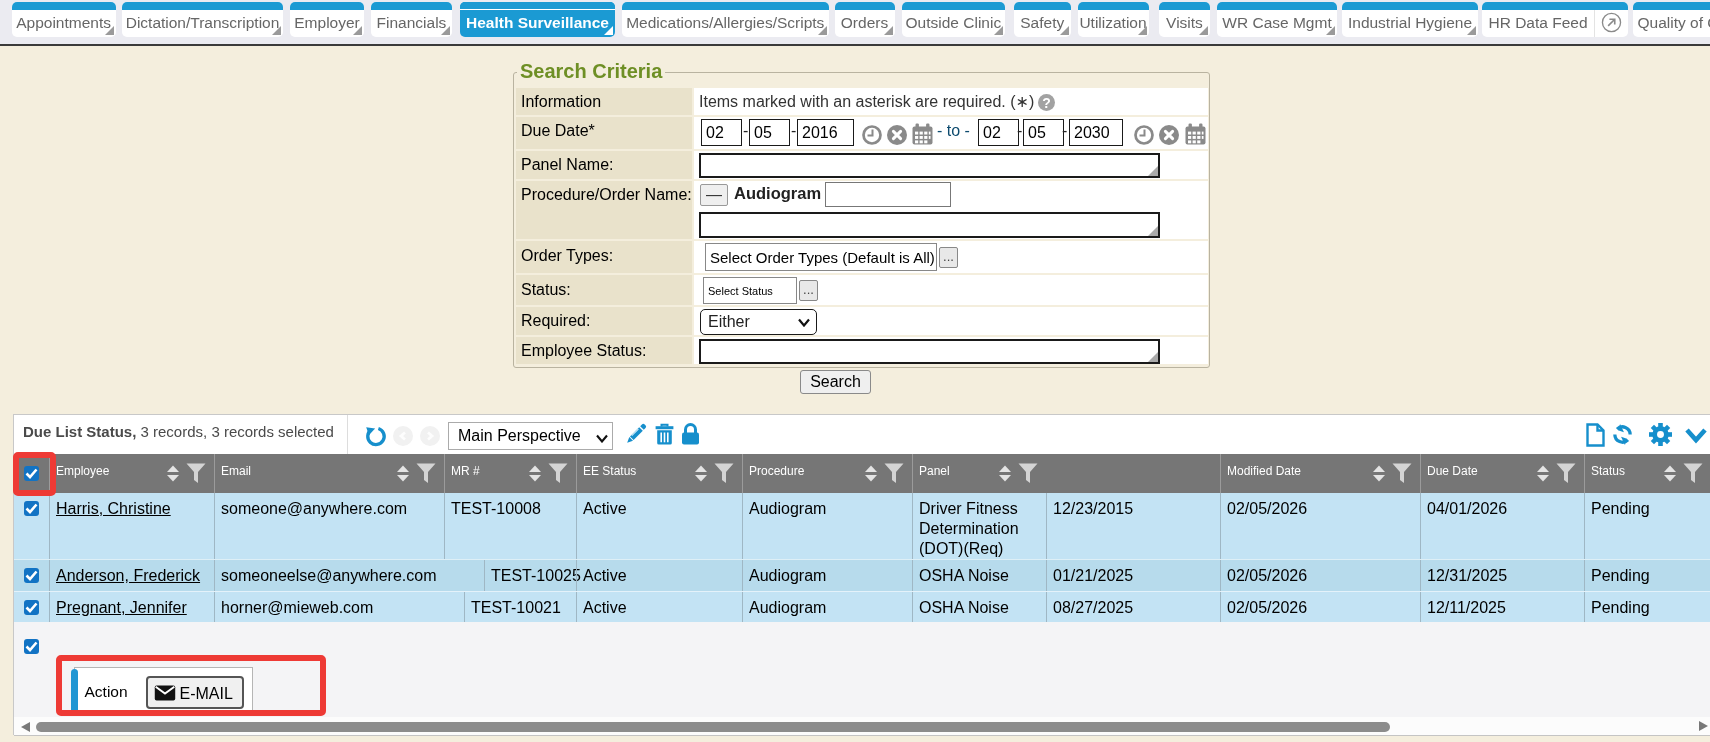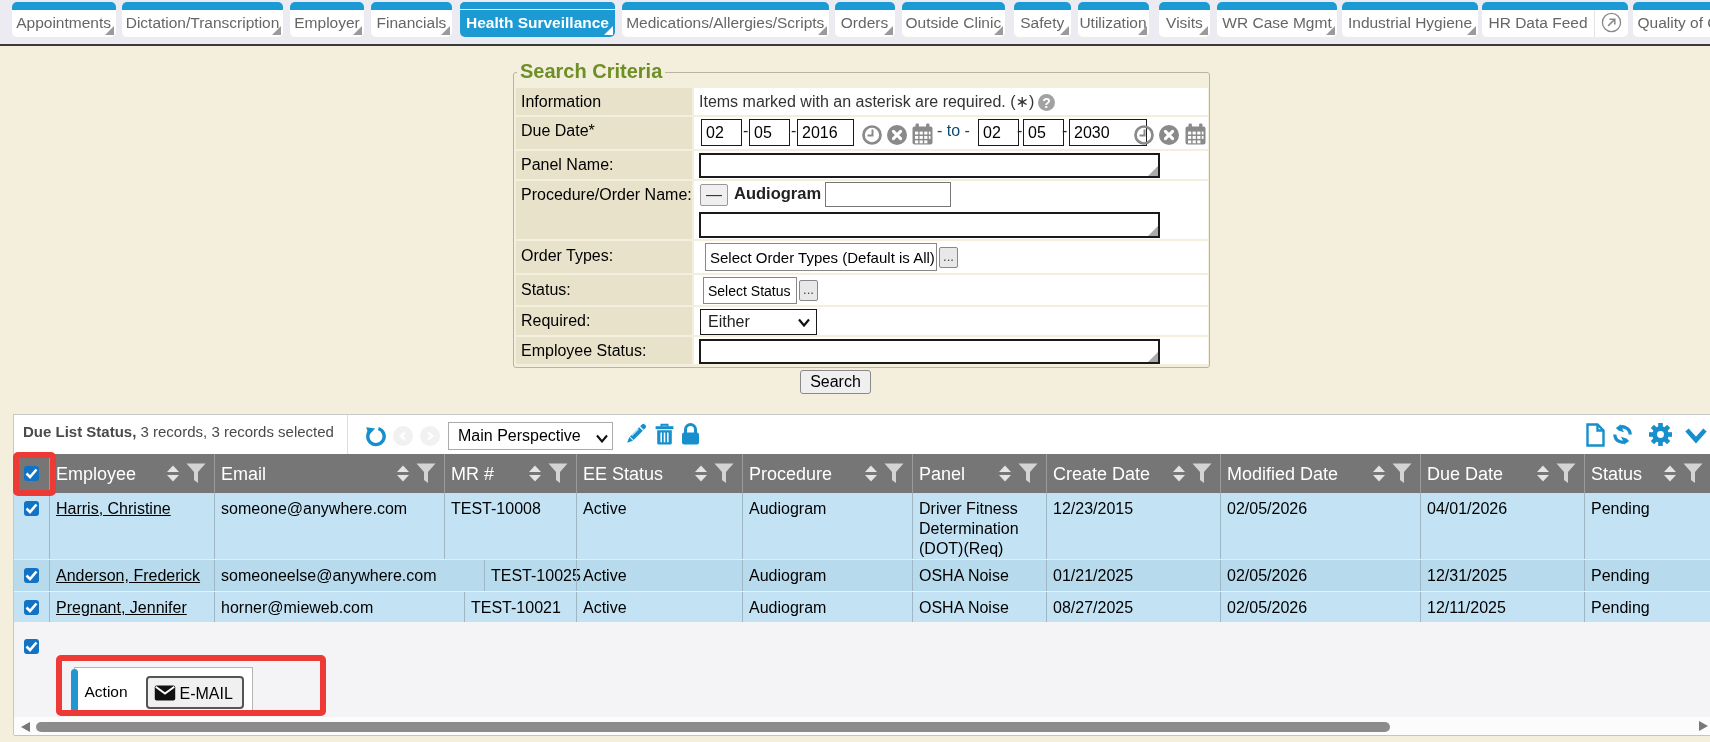--- a/index.html
+++ b/index.html
@@ -25,21 +25,21 @@
 .ta .rz { position:absolute; right:0; bottom:0; width:0; height:0; border-left:10px solid transparent; border-bottom:10px solid #aaa; }
 .inp { position:absolute; border:1px solid #1a1a1a; background:#fff; font-size:16px; font-family:"Liberation Sans",sans-serif; padding-left:4px; outline:none; }
 
 .srchbtn { position:absolute; left:800px; top:370px; width:71px; height:24px; background:#efefef; border:1px solid #8a8a8a; border-radius:3px; font-size:16px; text-align:center; line-height:22px; color:#000; }
 
 .panel { position:absolute; left:13px; top:414px; width:1697px; height:321px; background:#f4f4f6; border-top:1px solid #c8c8c8; border-left:1px solid #c8c8c8; }
 .toolbar { position:absolute; left:0; top:0; width:1697px; height:39px; background:#fff; }
 .tb-title { position:absolute; left:9px; top:8px; font-size:15px; color:#4a4a4a; }
 .tb-sep { position:absolute; left:333px; top:0; width:1px; height:39px; background:#ddd; }
 
-.hdr { position:absolute; left:0; top:39px; width:1697px; height:39px; background:#767676; color:#fff; font-size:18px; }
+.hdr { position:absolute; left:0; top:39px; width:1697px; height:39px; background:#767676; color:#fff; font-size:12px; }
 .hcell { position:absolute; top:0; height:39px; border-left:1px solid #9b9b9b; }
 .hcell .t { position:absolute; left:6px; top:10px; }
 .row { position:absolute; left:0; width:1697px; font-size:16px; color:#000; }
 .cell { position:absolute; top:0; bottom:0; border-left:1px solid #9fb7c4; padding:6px 0 0 6px; line-height:20px; }
 .link { text-decoration:underline; }
 
 .cb { position:absolute; width:15px; height:15px; background:#1273c4; border-radius:3px; }
 .cb svg { position:absolute; left:1px; top:2px; }
 
 .redbox { position:absolute; border:6px solid #ee3a35; border-radius:5px; }
@@ -176,21 +176,21 @@
           <rect x="4" y="17.4" width="3.2" height="2.9"></rect>
           <rect x="8.6" y="17.4" width="3.2" height="2.9"></rect>
           <rect x="13.2" y="17.4" width="3.2" height="2.9"></rect>
         </g>
       </svg>
       <span style="position:absolute;left:243px;top:5px;color:#0c4a6e">- to -</span>
       <input class="inp" style="left: 284px; top: 2px; width: 41px; height: 27px;" value="02">
       <span style="position:absolute;left:323px;top:5px;">-</span>
       <input class="inp" style="left: 329px; top: 2px; width: 41px; height: 27px;" value="05">
       <span style="position:absolute;left:368px;top:5px;">-</span>
-      <input class="inp" style="left: 375px; top: 2px; width: 78px; height: 27px;" value="2030">
+      <input class="inp" style="left: 375px; top: 2px; width: 54px; height: 27px;" value="2030">
       <svg style="position:absolute;left:440px;top:8px" width="20" height="20" viewBox="0 0 20 20">
         <circle cx="10" cy="10" r="8.5" fill="none" stroke="#8a8a8a" stroke-width="2.7"></circle>
         <path d="M10.5 4.5 L10.5 10.5 L5.5 10.5" fill="none" stroke="#8a8a8a" stroke-width="2"></path>
       </svg>
       <svg style="position:absolute;left:465px;top:8px" width="20" height="20" viewBox="0 0 20 20">
         <circle cx="10" cy="10" r="10" fill="#8a8a8a"></circle>
         <path d="M6.4 6.4 L13.6 13.6 M13.6 6.4 L6.4 13.6" stroke="#fff" stroke-width="3" stroke-linecap="round"></path>
       </svg>
       <svg style="position:absolute;left:490px;top:6px" width="23" height="23" viewBox="0 0 23 23">
         <rect x="1.5" y="3.5" width="20" height="18" rx="2" fill="#8a8a8a"></rect>
@@ -234,28 +234,28 @@
 <div class="frow" style="top:241px;height:32px;">
     <div class="lab" style="padding-top:6px"><span>Order Types:</span></div>
     <div class="val">
       <input class="inp" style="left: 11px; top: 2px; width: 232px; height: 28px; border-color: rgb(136, 136, 136); font-size: 15px;" value="Select Order Types (Default is All)">
       <div style="position:absolute;left:245px;top:6px;width:19px;height:21px;background:#e8e8e8;border:1px solid #888;border-radius:2px;text-align:center;line-height:17px;font-size:13px;color:#444">...</div>
     </div>
   </div>
 <div class="frow" style="top:275px;height:30px;">
     <div class="lab" style="padding-top:6px"><span>Status:</span></div>
     <div class="val">
-      <input class="inp" style="left: 9px; top: 2px; width: 94px; height: 27px; border-color: rgb(136, 136, 136); font-size: 14px;" value="Select Status">
+      <input class="inp" style="left: 9px; top: 2px; width: 94px; height: 27px; border-color: rgb(136, 136, 136); font-size: 11px;" value="Select Status">
       <div style="position:absolute;left:105px;top:5px;width:19px;height:21px;background:#e8e8e8;border:1px solid #888;border-radius:2px;text-align:center;line-height:17px;font-size:13px;color:#444">...</div>
     </div>
   </div>
 <div class="frow" style="top:307px;height:28px;">
     <div class="lab"><span>Required:</span></div>
     <div class="val">
-      <div style="position:absolute;left:6px;top:2px;width:117px;height:26px;background:#fff;border:1.6px solid #1a1a1a;border-radius:0;">
+      <div style="position:absolute;left:6px;top:2px;width:117px;height:26px;background:#fff;border:1.6px solid #1a1a1a;border-radius:5px;">
         <span style="position:absolute;left:7px;top:3px;">Either</span>
         <svg style="position:absolute;right:6px;top:8px;" width="12" height="9" viewBox="0 0 12 9">
           <polyline points="1 1.5, 6 7.5, 11 1.5" fill="none" stroke="#111" stroke-width="2.2"></polyline>
         </svg>
       </div>
     </div>
   </div>
 <div class="frow" style="top:337px;height:27px;">
     <div class="lab"><span>Employee Status:</span></div>
     <div class="val">
@@ -395,30 +395,20 @@
 <div class="hcell" style="left:898px;width:134px;">
         <div class="t">Panel</div>
         <svg style="position:absolute;left:85px;top:11px" width="14" height="17" viewBox="0 0 14 17">
           <path d="M7 0.5 L13 7 L1 7 Z" fill="#e4e4e4"></path>
           <path d="M7 16.5 L13 10 L1 10 Z" fill="#e4e4e4"></path>
         </svg>
         <svg style="position:absolute;left:105px;top:9px" width="20" height="21" viewBox="0 0 20 21">
           <path d="M0.5 0.5 L19.5 0.5 L12 9 L12 20 L8 17 L8 9 Z" fill="#d4d4d4"></path>
         </svg>
       </div>
-<div class="hcell" style="left:1032px;width:174px;">
-        <div class="t">Create Date</div>
-        <svg style="position:absolute;left:125px;top:11px" width="14" height="17" viewBox="0 0 14 17">
-          <path d="M7 0.5 L13 7 L1 7 Z" fill="#e4e4e4"></path>
-          <path d="M7 16.5 L13 10 L1 10 Z" fill="#e4e4e4"></path>
-        </svg>
-        <svg style="position:absolute;left:145px;top:9px" width="20" height="21" viewBox="0 0 20 21">
-          <path d="M0.5 0.5 L19.5 0.5 L12 9 L12 20 L8 17 L8 9 Z" fill="#d4d4d4"></path>
-        </svg>
-      </div>
 <div class="hcell" style="left:1206px;width:200px;">
         <div class="t">Modified Date</div>
         <svg style="position:absolute;left:151px;top:11px" width="14" height="17" viewBox="0 0 14 17">
           <path d="M7 0.5 L13 7 L1 7 Z" fill="#e4e4e4"></path>
           <path d="M7 16.5 L13 10 L1 10 Z" fill="#e4e4e4"></path>
         </svg>
         <svg style="position:absolute;left:171px;top:9px" width="20" height="21" viewBox="0 0 20 21">
           <path d="M0.5 0.5 L19.5 0.5 L12 9 L12 20 L8 17 L8 9 Z" fill="#d4d4d4"></path>
         </svg>
       </div>

